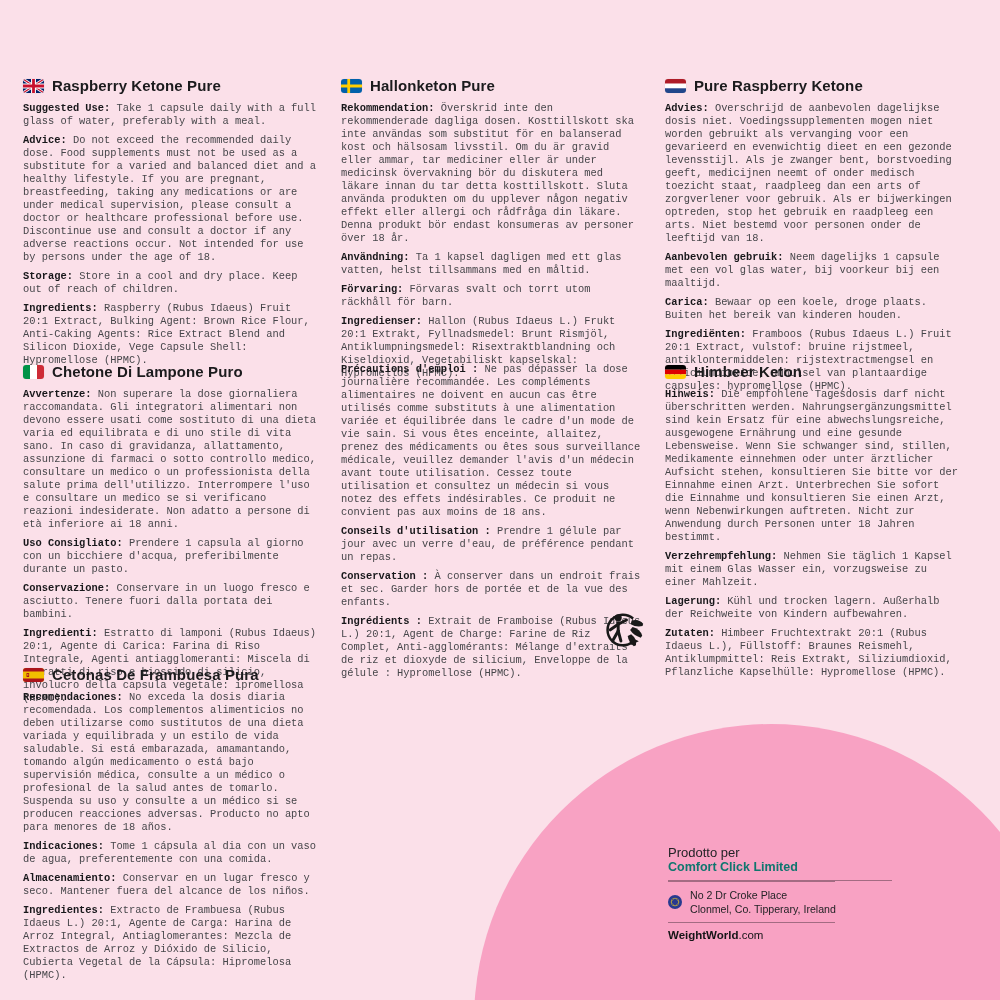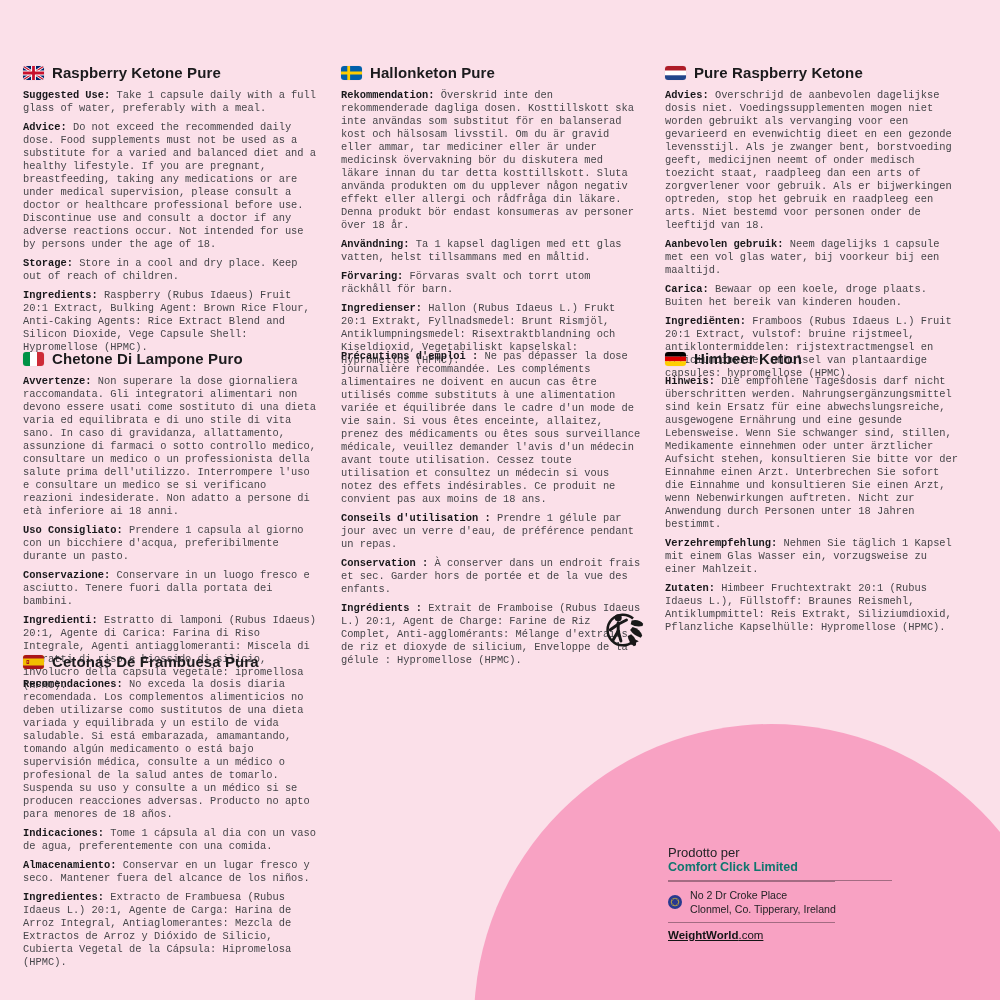--- a/index.html
+++ b/index.html
@@ -8,21 +8,21 @@
     background:#FBE0E9;
     font-family:"Liberation Sans","DejaVu Sans",sans-serif;
     -webkit-font-smoothing:antialiased;
   }
   .page{position:relative;width:1000px;height:1000px;}
   .circle{
     position:absolute;left:474px;top:724px;width:594px;height:594px;
     border-radius:50%;background:#F8A2C3;
   }
   .grid{
-    position:absolute;left:23px;top:64px;width:962px;
+    position:absolute;left:23px;top:77px;width:962px;
     display:grid;
     grid-template-columns:297px 303px 299px;
     grid-template-rows:286px 303px auto;
     column-gap:21px;
   }
   .sec{color:#46464A;}
   .sec-head{
     display:flex;align-items:center;gap:8px;
     margin:0 0 8px 0;
     font-size:15px;font-weight:800;color:#1B1B1D;letter-spacing:.1px;
@@ -35,21 +35,21 @@
   .triman{position:absolute;left:599px;top:606px;width:48px;height:48px;}
   .footer{position:absolute;left:668px;top:846px;width:224px;color:#232326;}
   .produced{font-size:13px;line-height:14px;}
   .company{font-size:12.5px;font-weight:700;color:#0f766e;margin:0 0 6px 0;}
   .divider{border-top:1px solid rgba(60,40,50,.45);margin:0;}
   .divider.short{width:167px;}
   .addr-row{display:flex;gap:8px;align-items:center;padding:6px 0;}
   .addr-icon{width:14px;height:14px;flex:0 0 auto;}
   .addr-icon svg{display:block;width:100%;height:100%;}
   .addr-lines{font-size:10.6px;line-height:14px;}
-  .brand{font-size:11.5px;padding-top:6px;color:#141416;text-decoration:underline;}
+  .brand{font-size:11.5px;padding-top:6px;color:#141416;}
   .brand b{font-weight:800;}
 </style>
 </head>
 <body>
 
 <div class="page">
 
   <div class="circle"></div>
 
   <div class="grid">
@@ -156,20 +156,21 @@
                 <rect width="60" height="13.3" y="13.3" fill="#DD0000"></rect>
                 <rect width="60" height="13.4" y="26.6" fill="#FFCE00"></rect>
               </svg>
             </span>
           </span>
       <span class="sec-title">Himbeer Keton</span>
     </h2>
     <div class="paras">
           <p class="para"><b class="plabel">Hinweis: </b><span>Die empfohlene Tagesdosis darf nicht überschritten werden. Nahrungsergänzungsmittel sind kein Ersatz für eine abwechslungsreiche, ausgewogene Ernährung und eine gesunde Lebensweise. Wenn Sie schwanger sind, stillen, Medikamente einnehmen oder unter ärztlicher Aufsicht stehen, konsultieren Sie bitte vor der Einnahme einen Arzt. Unterbrechen Sie sofort die Einnahme und konsultieren Sie einen Arzt, wenn Nebenwirkungen auftreten. Nicht zur Anwendung durch Personen unter 18 Jahren bestimmt.</span></p>
           <p class="para"><b class="plabel">Verzehrempfehlung: </b><span>Nehmen Sie täglich 1 Kapsel mit einem Glas Wasser ein, vorzugsweise zu einer Mahlzeit.</span></p>
+          <p class="para"><b class="plabel">Lagerung: </b><span>Kühl und trocken lagern. Außerhalb der Reichweite von Kindern aufbewahren.</span></p>
           <p class="para"><b class="plabel">Zutaten: </b><span>Himbeer Fruchtextrakt 20:1 (Rubus Idaeus L.), Füllstoff: Braunes Reismehl, Antiklumpmittel: Reis Extrakt, Siliziumdioxid, Pflanzliche Kapselhülle: Hypromellose (HPMC).</span></p>
         </div>
   </section>
 
   <section class="sec">
     <h2 class="sec-head">
       <span class="flags">
             <span class="flag">
               <svg viewBox="0 0 60 40">
                 <rect width="60" height="40" fill="#F1BF00"></rect>

